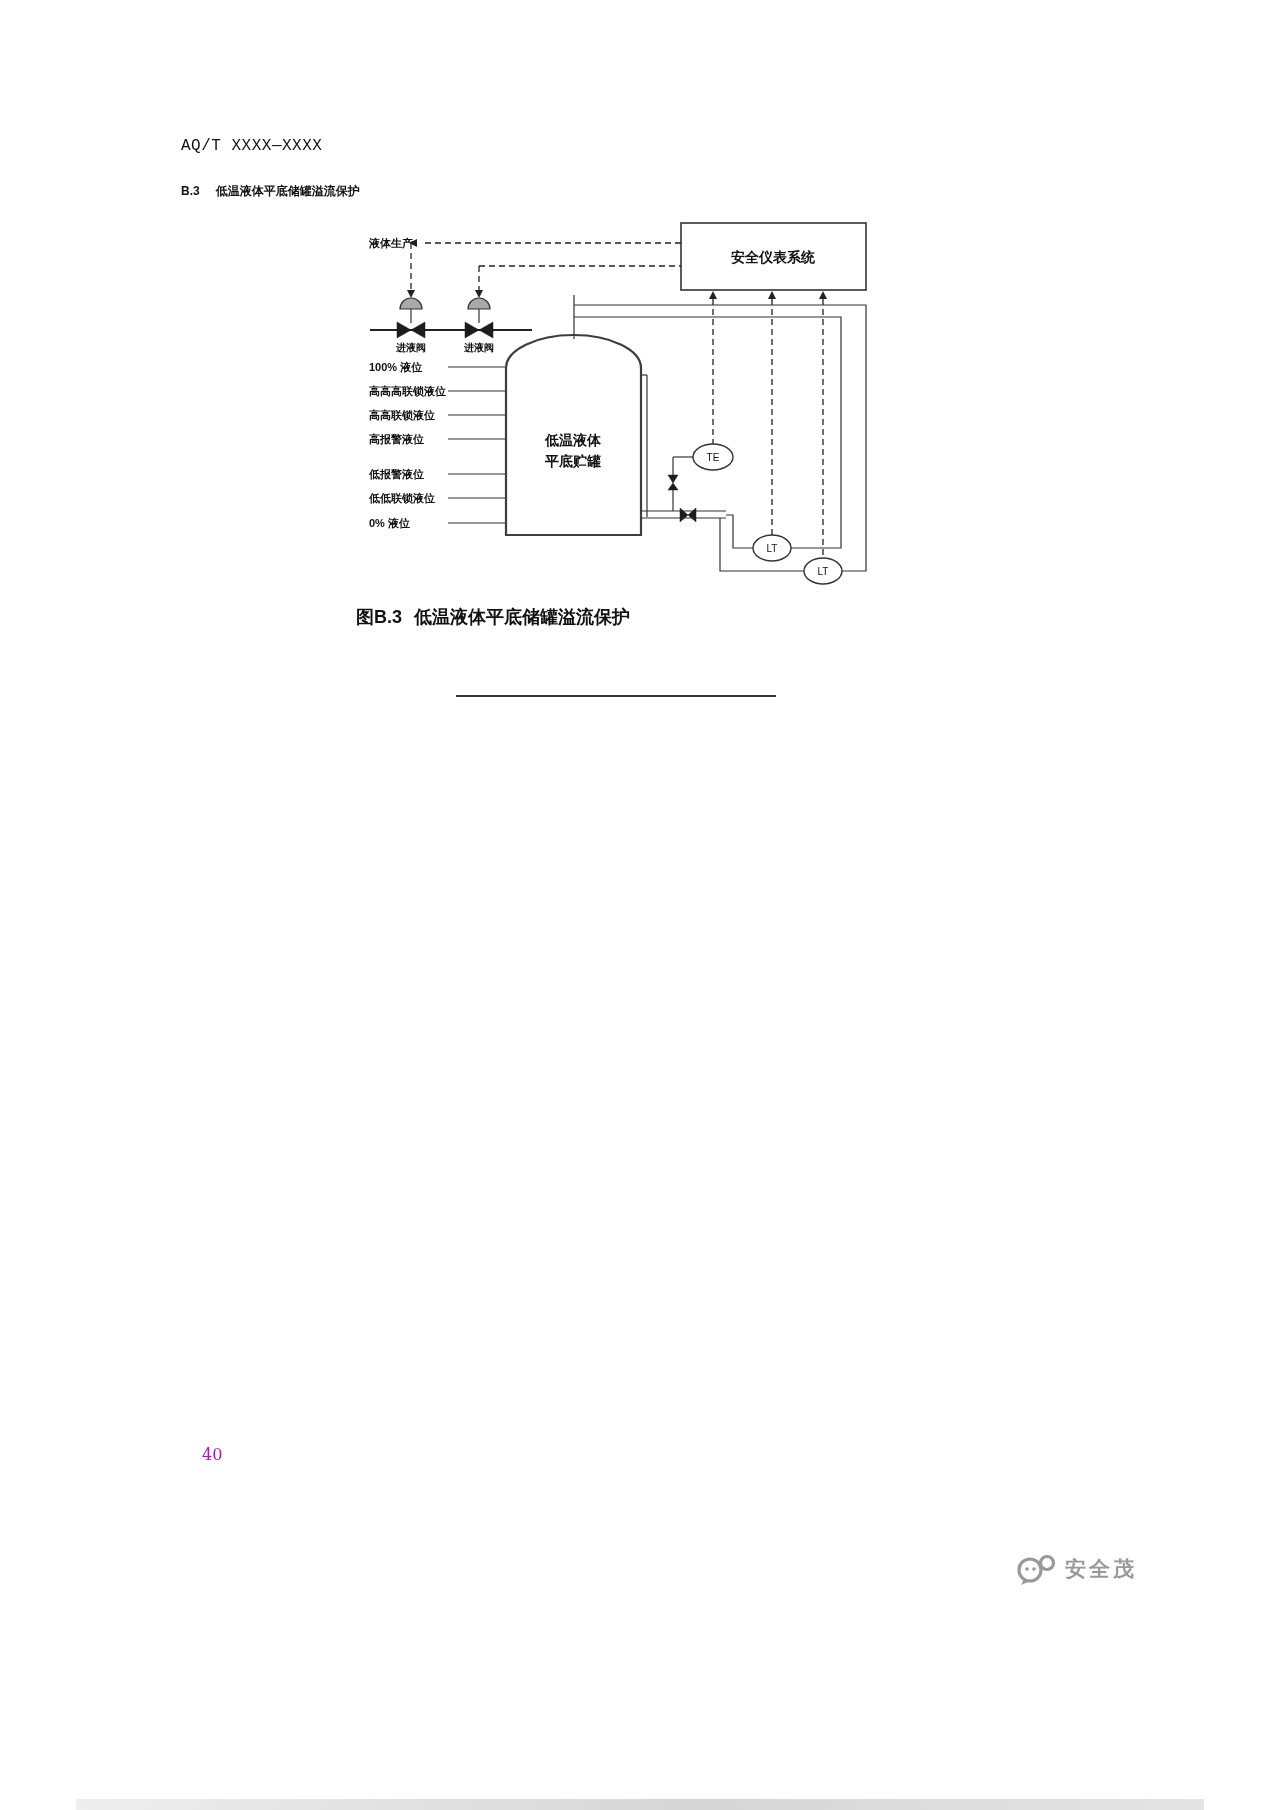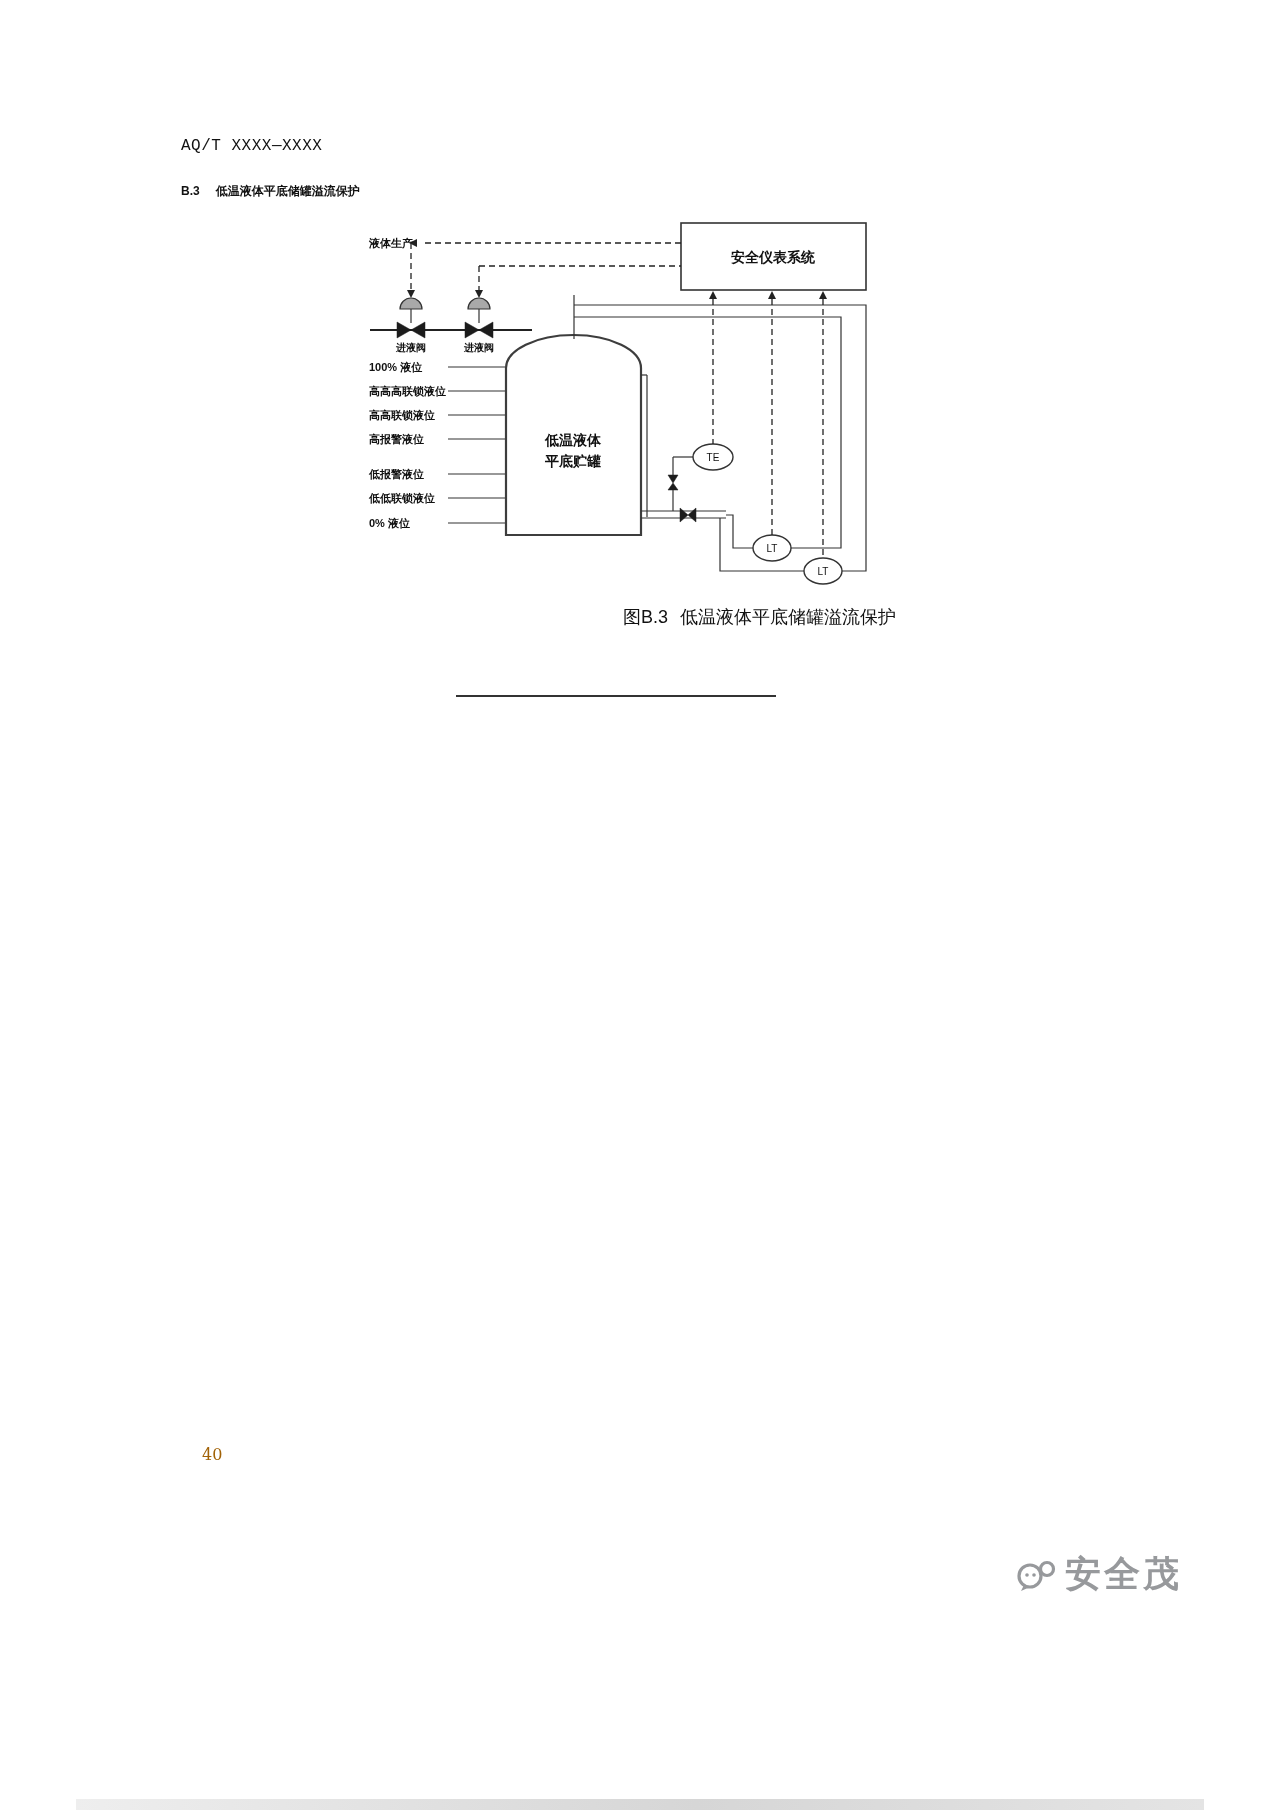--- a/index.html
+++ b/index.html
@@ -36,39 +36,39 @@
   .box      { fill:#ffffff; stroke:#333; stroke-width:1.6; }
   .tank     { fill:#ffffff; stroke:#3d3d3d; stroke-width:2.2; }
   .bubble   { fill:#ffffff; stroke:#333; stroke-width:1.4; }
   .thin     { stroke:#333; stroke-width:1.2; fill:none; }
   .pipe-main{ stroke:#222; stroke-width:2.2; fill:none; }
   .lvl-line { stroke:#333; stroke-width:1.1; }
   .valve-solid { fill:#1c1c1c; stroke:#1c1c1c; stroke-width:0.5; }
   .dome     { fill:#a9a9a9; stroke:#333; stroke-width:1.2; }
   .caption {
     position:absolute; left:280px; top:600px; width:540px;
-    text-align:right; font-size:18px; font-weight:normal; color:#111;
+    text-align:left; font-size:18px; font-weight:bold; color:#111;
   }
   .caption .gap { margin-left:12px; }
   .divider {
     position:absolute; left:380px; top:690px;
     width:320px; height:1.5px; background:#333;
   }
   .page-number {
     position:absolute; left:126px; top:1440px;
     font-family:"DejaVu Serif", serif;
-    font-size:16px; color:#a16207;
+    font-size:16px; color:#a21caf;
   }
   .brand {
     position:absolute; left:938px; top:1545px;
     display:flex; align-items:center; gap:7px;
     color:#97999c;
   }
   .brand-text {
-    font-size:36px; font-weight:bold; letter-spacing:3px; color:#97999c;
+    font-size:21px; font-weight:bold; letter-spacing:3px; color:#97999c;
   }
   .bottom-bar {
     position:absolute; left:0; bottom:0; width:100%; height:16px;
     background:linear-gradient(90deg, #eeeeee 0%, #d6d6d6 55%, #e4e4e4 100%);
   }
 </style>
 </head>
 <body>
 
 <div class="page">

